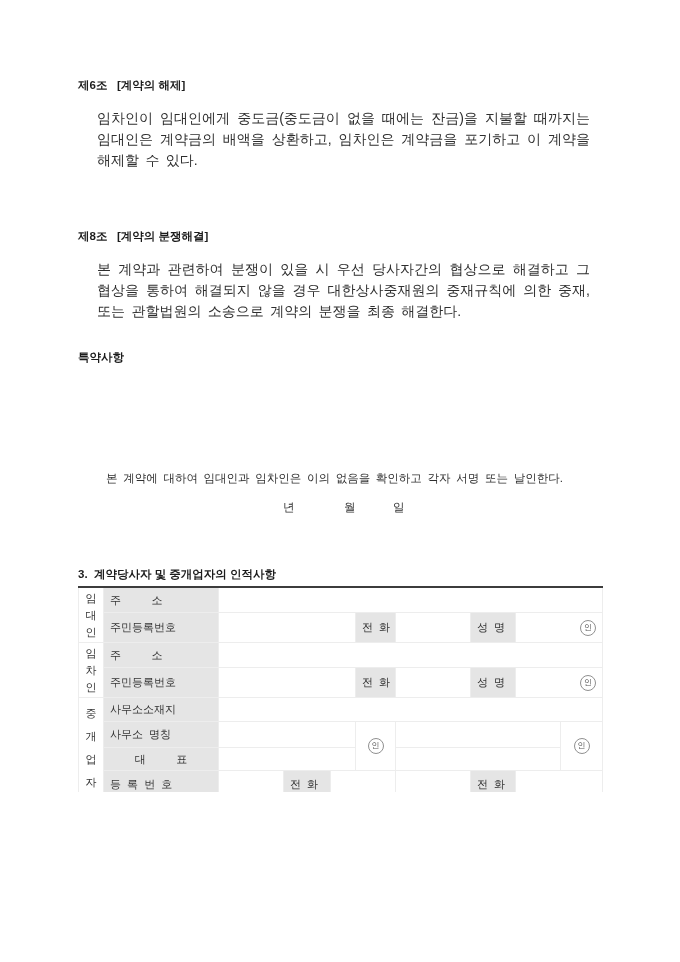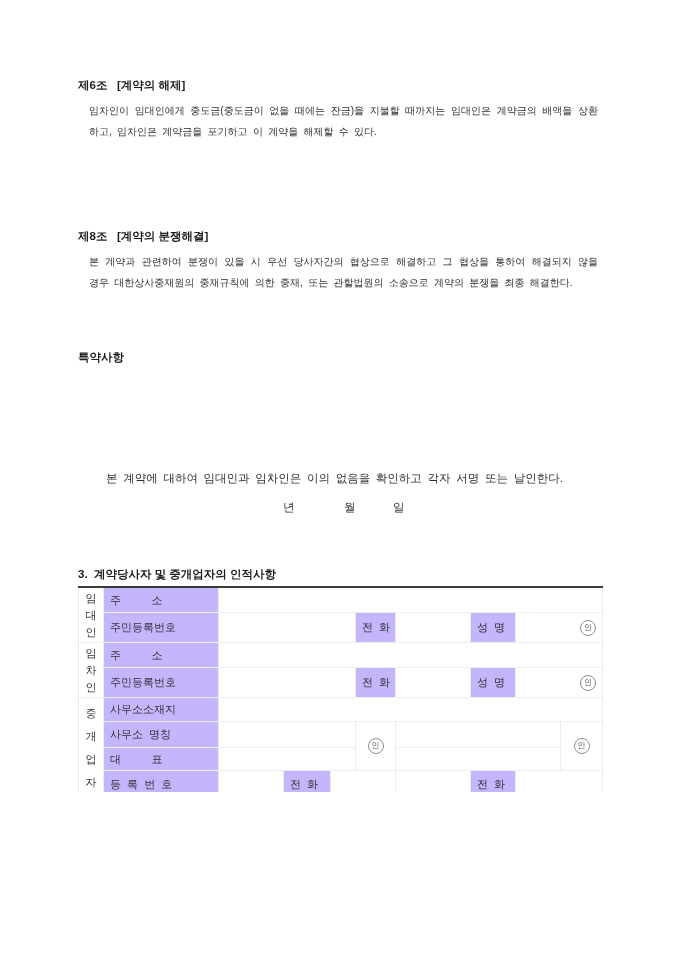--- a/index.html
+++ b/index.html
@@ -1,42 +1,42 @@
 <!DOCTYPE html>
 <html><head>
 <meta charset="utf-8">
 <style>
   html,body { margin:0; padding:0; background:#ffffff; }
   body { width:680px; height:962px; font-family:"Liberation Sans","DejaVu Sans",sans-serif; color:#2b2b2b; }
   .page { position:relative; width:680px; height:792px; background:#fff; overflow:hidden; }
 
   .article { position:absolute; left:78px; width:524px; }
   .article h3, .standalone { margin:0; font-size:11.5px; font-weight:bold; color:#1c1c1c; line-height:21px; white-space:pre; }
-  .article p { margin:4px; padding-left:7px; font-size:10px; line-height:21px; text-align:justify; word-spacing:2.5px; color:#2e2e2e; }
+  .article p { margin:12px; padding-left:7px; font-size:14px; line-height:21px; text-align:justify; word-spacing:2.5px; color:#2e2e2e; }
 
   .standalone { position:absolute; left:78px; }
   .confirm { position:absolute; left:106px; width:470px; margin:0; font-size:11.5px; line-height:21px; word-spacing:2.5px; color:#2e2e2e; }
 
   .dateline { position:absolute; left:0; width:680px; height:21px; }
   .dateline span { position:absolute; font-size:11.5px; color:#2e2e2e; }
 
   table.parties { position:absolute; left:78px; top:586px; width:524px; border-collapse:collapse; table-layout:fixed;
     border-top:2px solid #3c3c3c; border-bottom:2px solid #aeaeae; }
   table.parties td { border:1px solid #ededed; font-size:11px; color:#333; padding:0 6px; overflow:hidden; vertical-align:middle; }
-  td.lbl { background:#c4b5fd; white-space:pre; }
+  td.lbl { background:#e5e5e5; white-space:pre; }
   td.val { background:#ffffff; }
   td.grp { background:#ffffff; text-align:center; padding:0; white-space:pre-line; color:#444; }
   td.grp3 { line-height:17px; }
   td.grp4 { line-height:23px; }
   td.sealcell { text-align:right; padding-right:7px; }
   td.sealmid { text-align:center; padding:0; }
   .seal { display:inline-block; width:14px; height:14px; border:1px solid #909090; border-radius:50%;
     font-size:8px; line-height:14px; text-align:center; color:#555; background:#fff; }
   tr.r24 td { height:24px; } tr.r29 td { height:29px; } tr.r23 td { height:23px; }
-  tr.r25 td { height:25px;margin-left:19px; } tr.r22 td { height:22px; } tr.r27 td { height:27px; }
+  tr.r25 td { height:25px;margin-left:19px; } tr.r22 td { height:22px;text-align:center; } tr.r27 td { height:27px; }
 </style>
 </head>
 <body>
 
 <div class="page">
 
   <section class="article" style="top:75px">
     <h3>제6조   [계약의 해제]</h3>
     <p>임차인이 임대인에게 중도금(중도금이 없을 때에는 잔금)을 지불할 때까지는 임대인은 계약금의 배액을 상환하고, 임차인은 계약금을 포기하고 이 계약을 해제할 수 있다.</p>
   </section>

